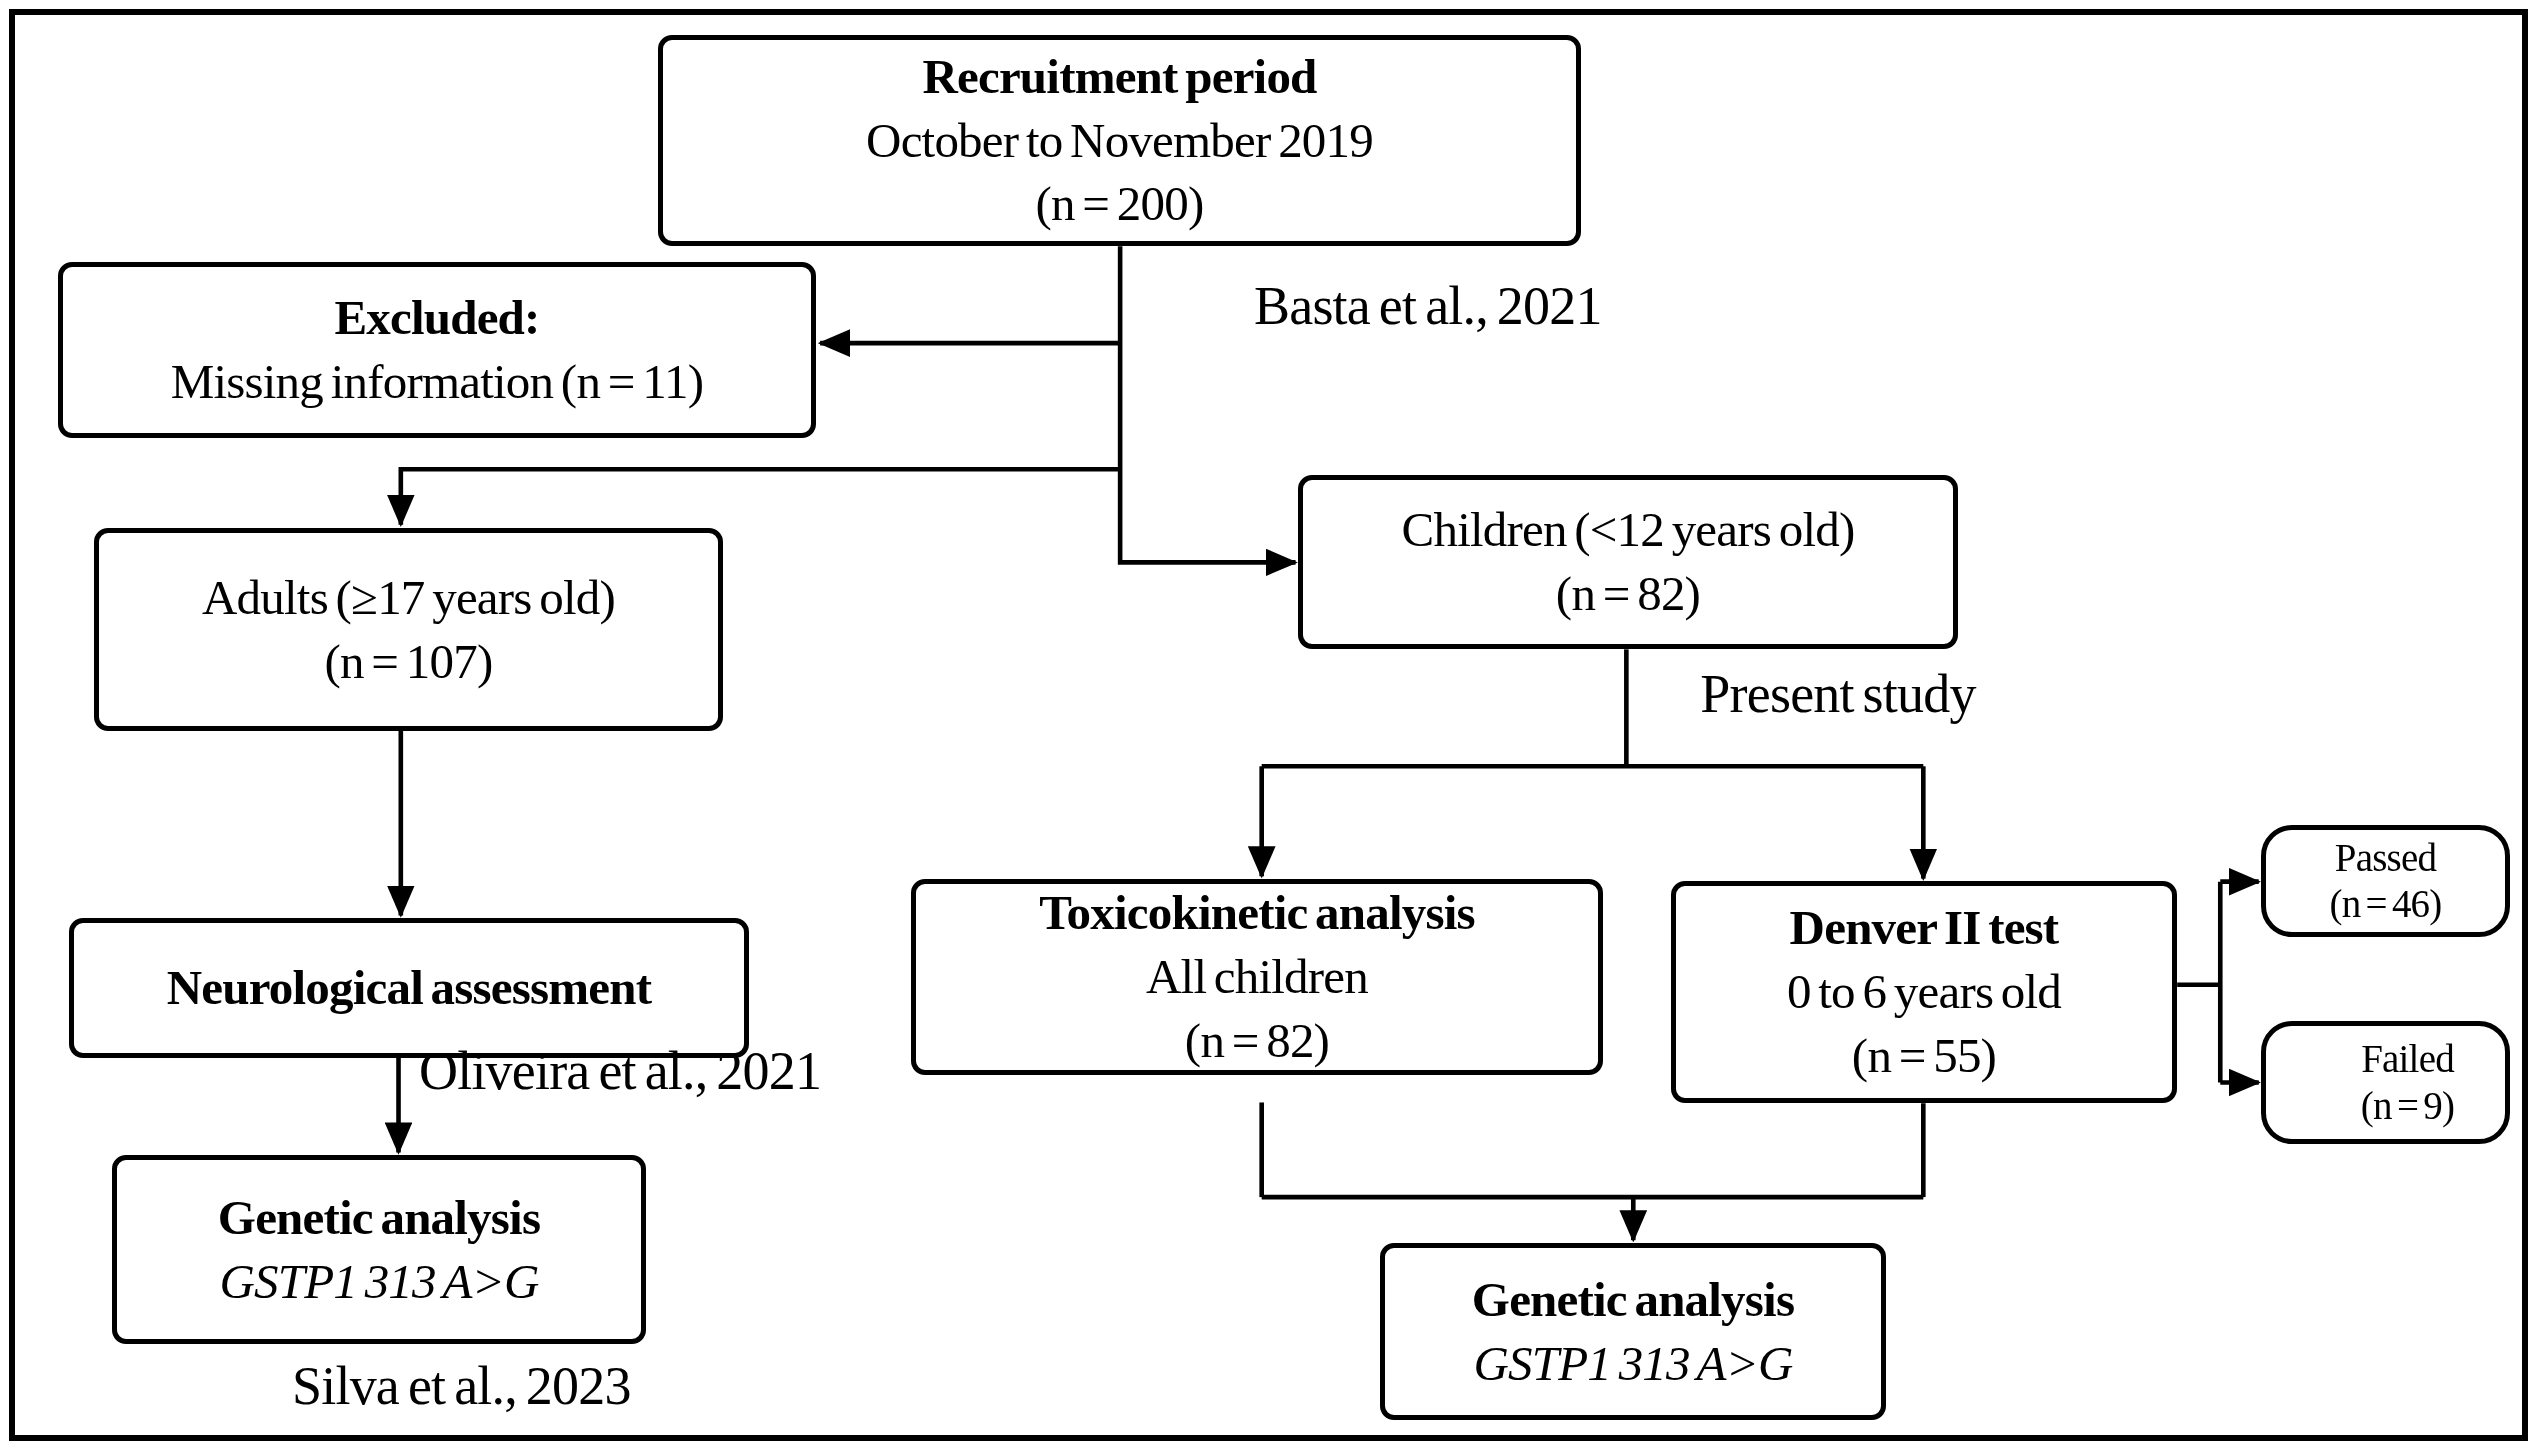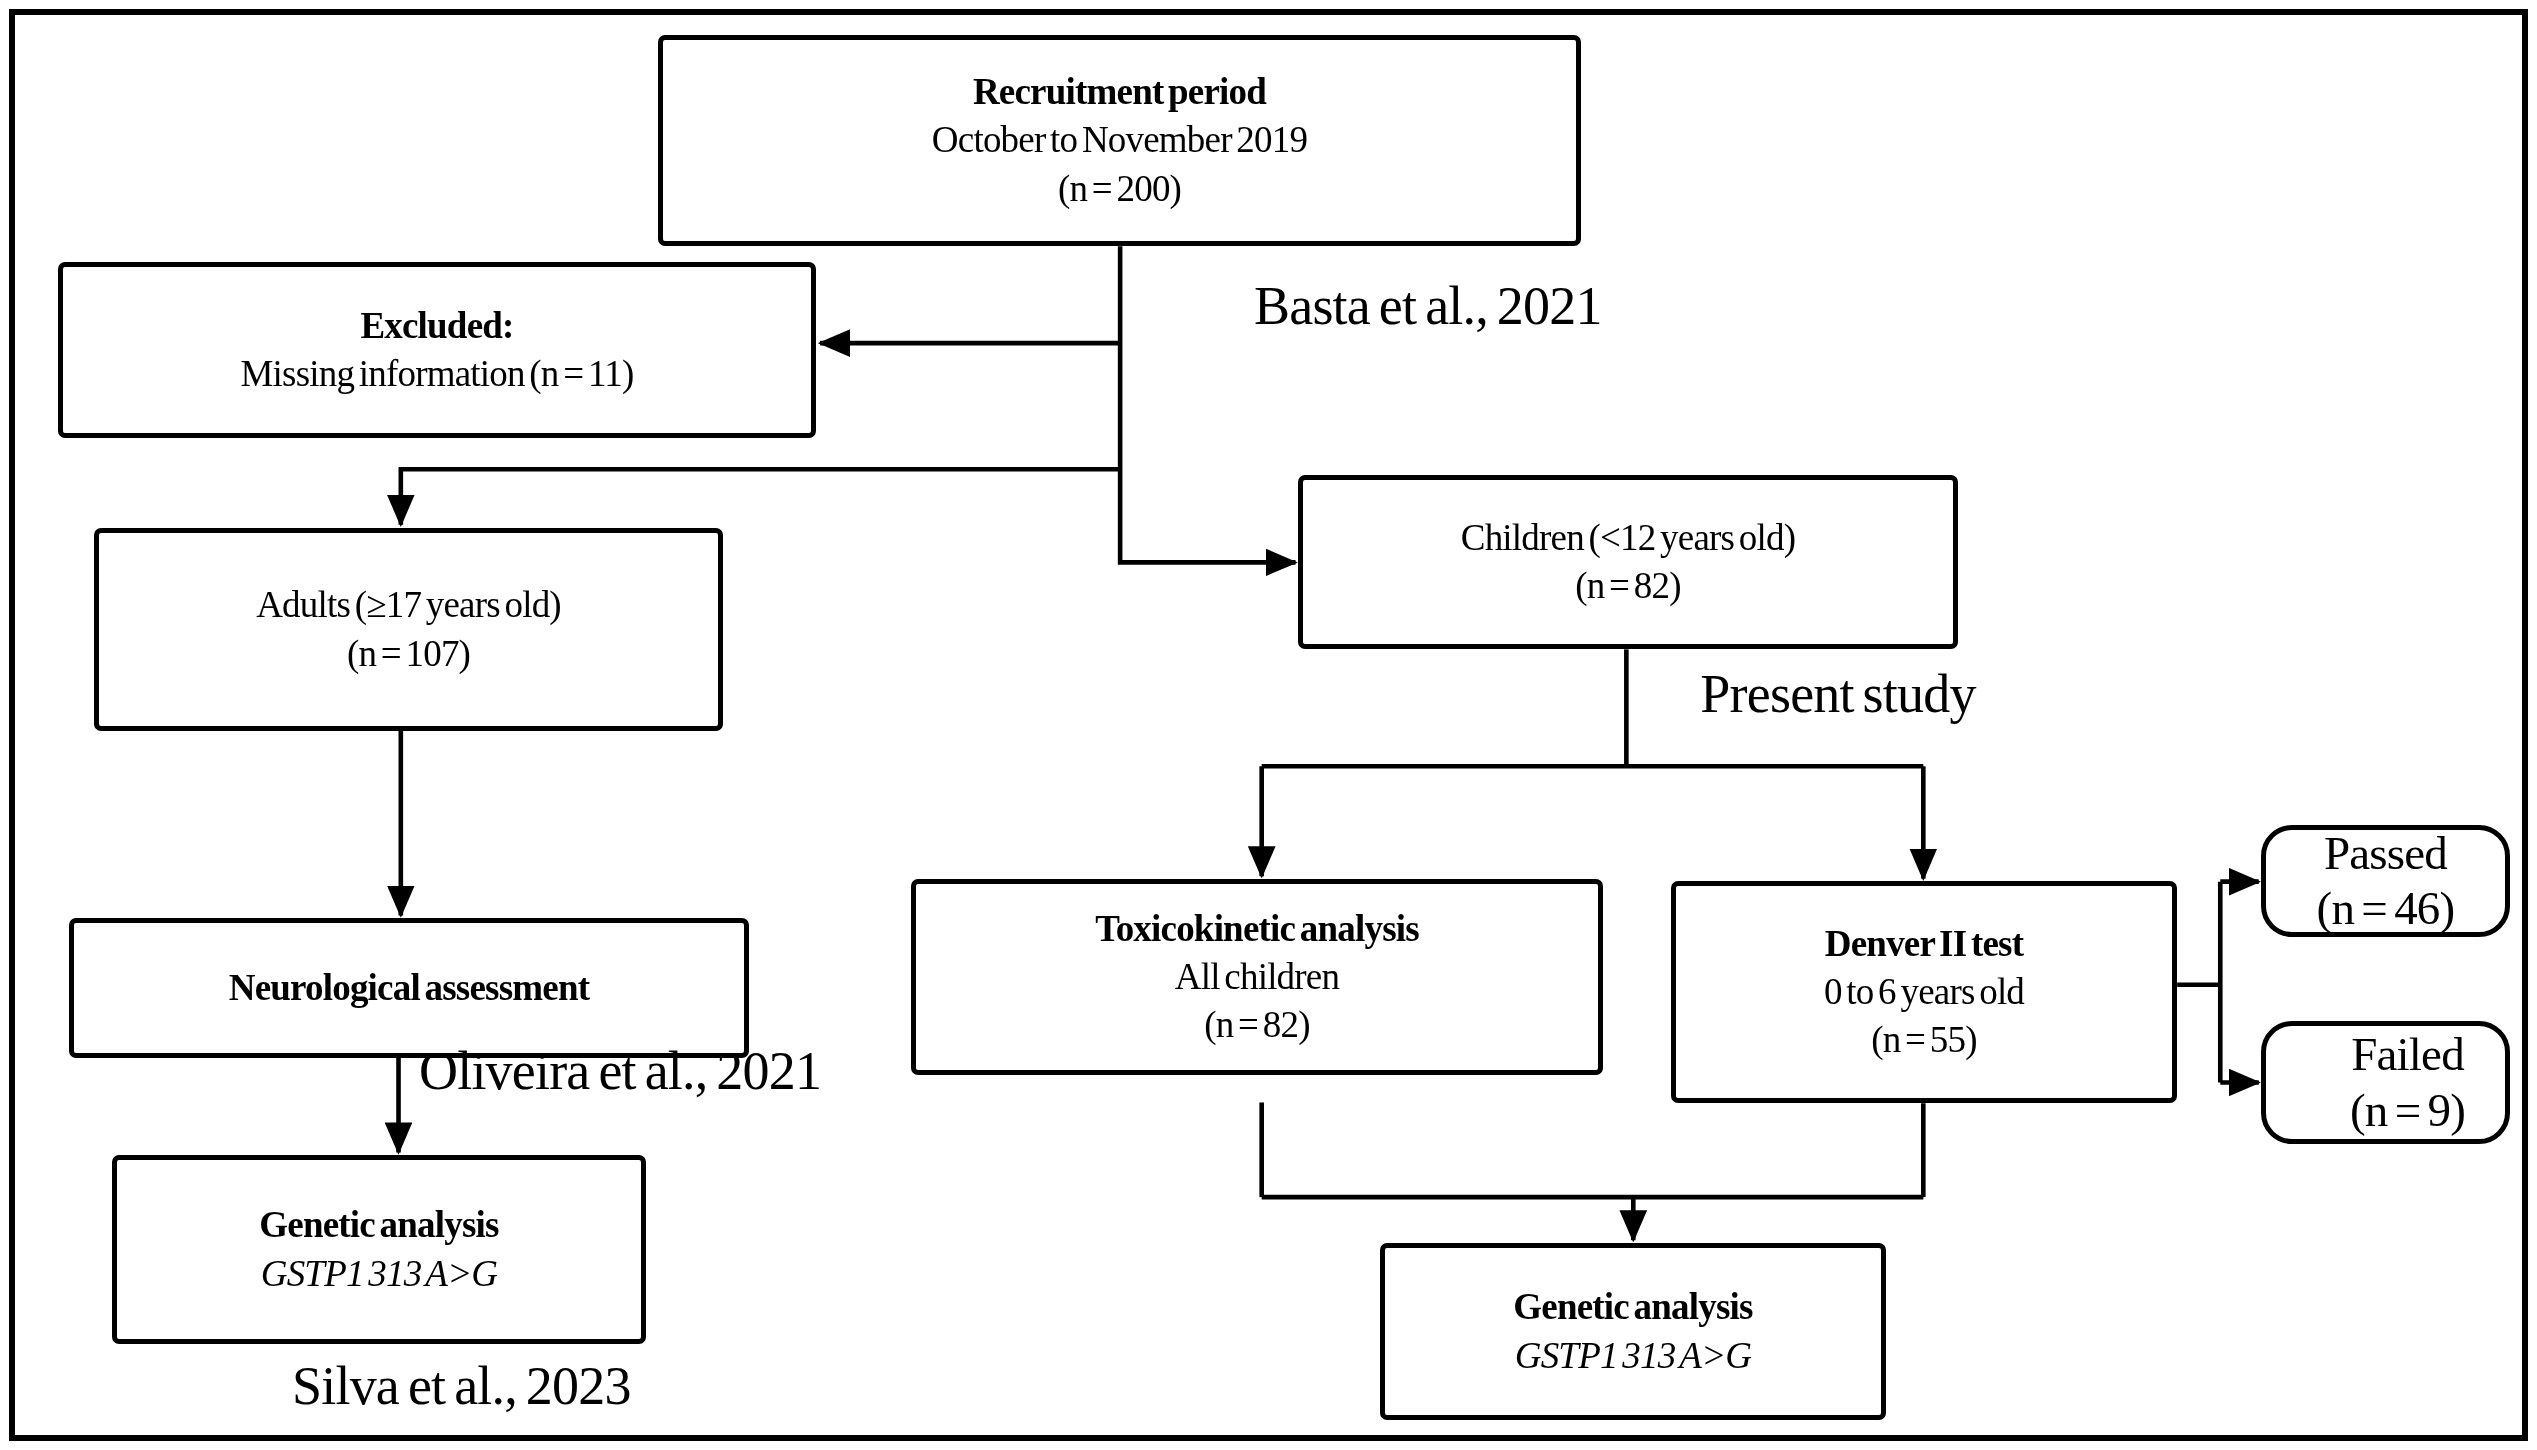--- a/index.html
+++ b/index.html
@@ -28,35 +28,35 @@
     position: absolute;
     left: 0;
     top: 0;
     width: 2538px;
     height: 1451px;
   }
   .node {
     position: absolute;
     box-sizing: border-box;
     border: 5.4px solid #000000;
-    border-radius: 7px;
+    border-radius: 14px;
     background: #ffffff;
     display: flex;
     flex-direction: column;
     justify-content: center;
     align-items: center;
     text-align: center;
-    font-size: 37px;
+    font-size: 49px;
     line-height: 1.30;
     letter-spacing: -0.8px;
     word-spacing: -3.8px;
   }
   .node .title { font-weight: bold; }
   .node .italic { font-style: italic; }
-  .node.small { font-size: 47px; line-height: 1.18; border-radius: 31px; }
+  .node.small { font-size: 39px; line-height: 1.18; border-radius: 31px; }
   .ann {
     position: absolute;
     font-size: 54px;
     letter-spacing: -0.8px;
     word-spacing: -3.8px;
     text-align: center;
     white-space: nowrap;
   }
 </style>
 </head>

